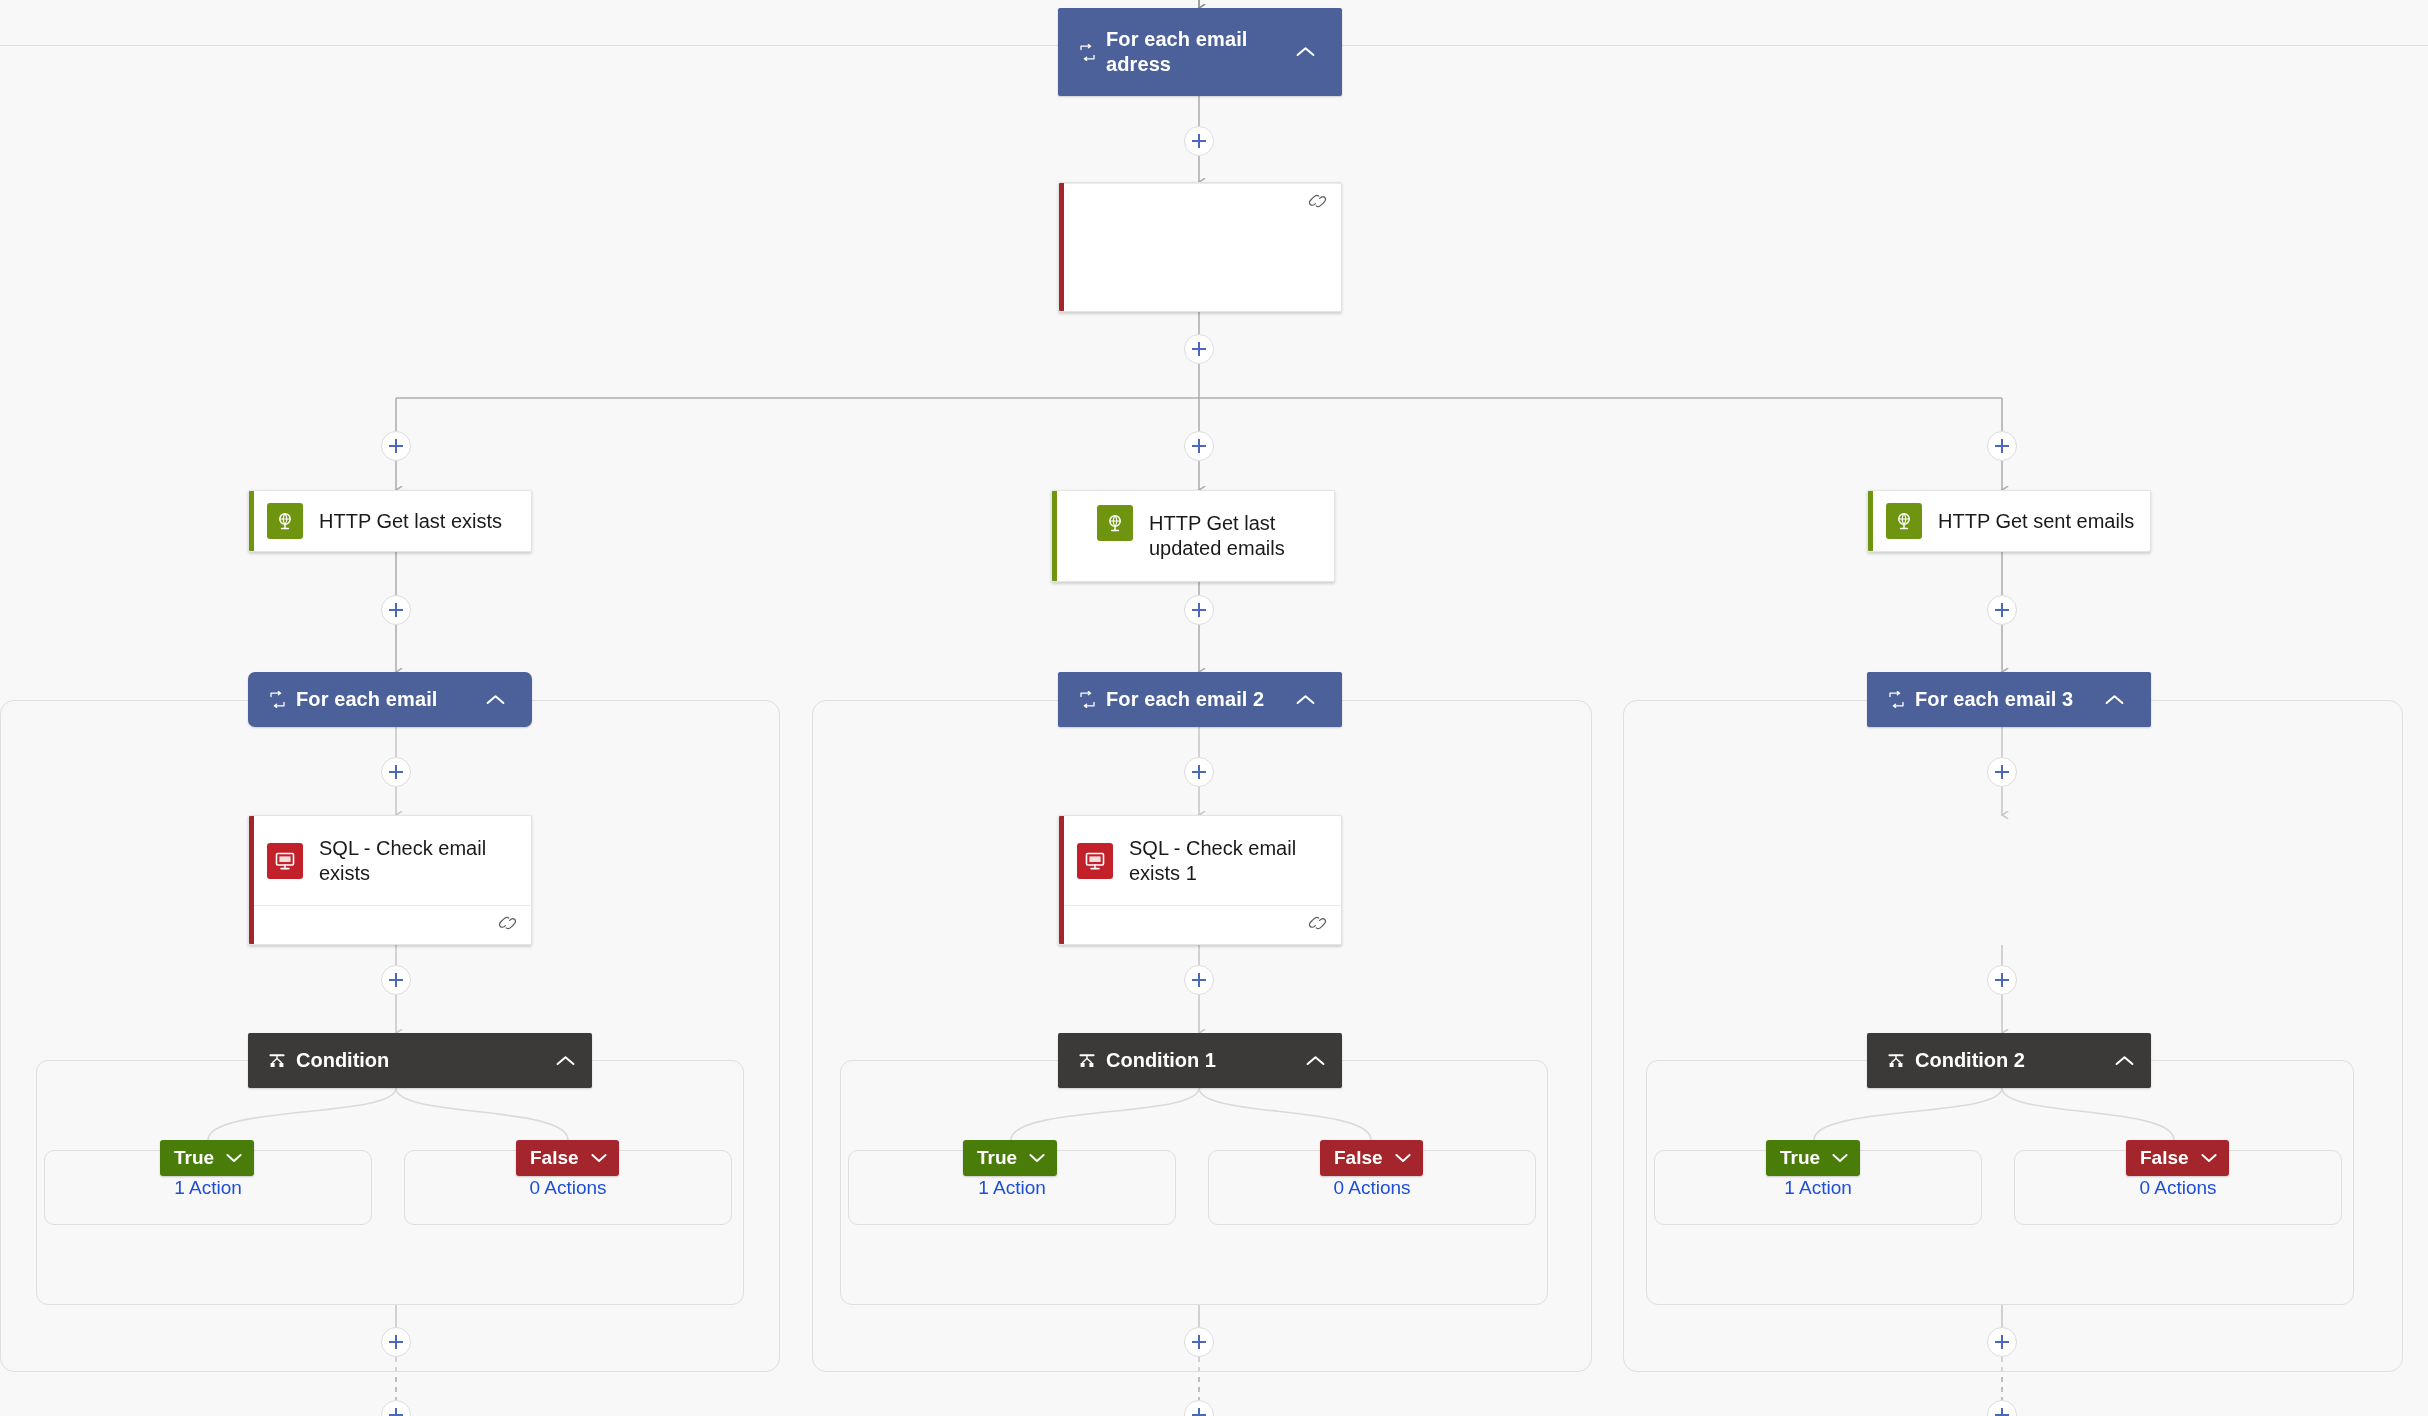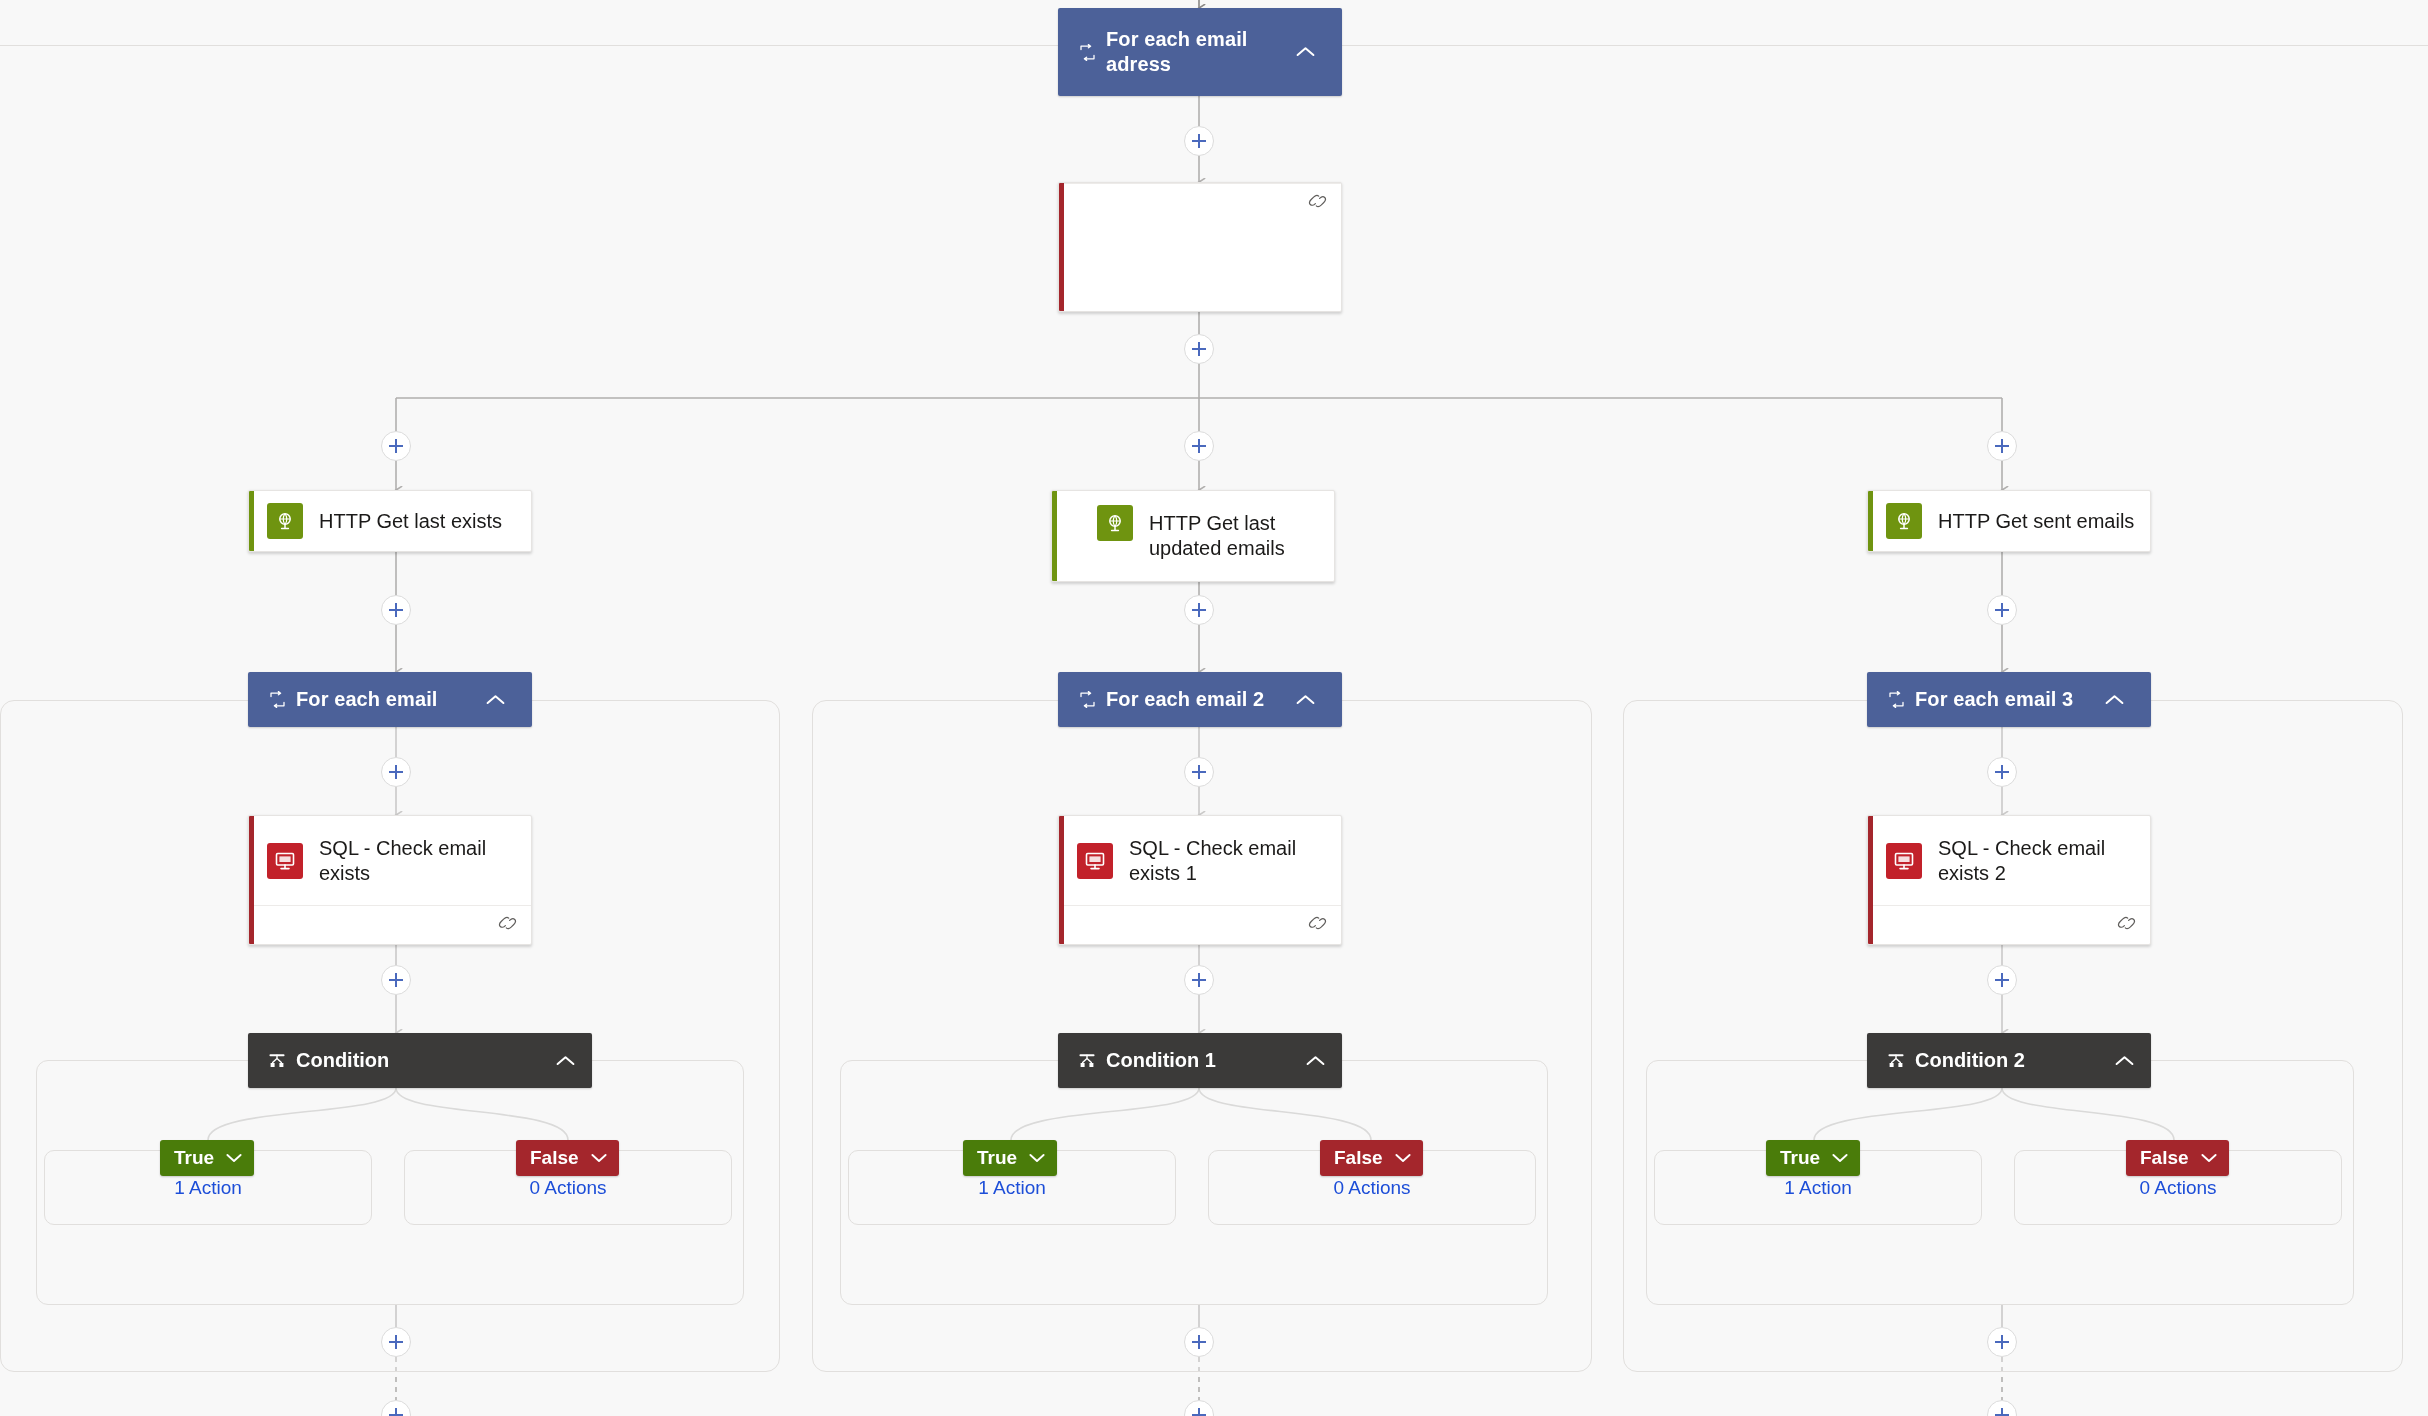--- a/index.html
+++ b/index.html
@@ -253,21 +253,21 @@
           <circle cx="10" cy="8" r="5.2" fill="none" stroke="#ffffff" stroke-width="1.5"></circle>
           <path d="M4.8,8 L15.2,8 M10,2.8 C7.6,5.2 7.6,10.8 10,13.2 C12.4,10.8 12.4,5.2 10,2.8" fill="none" stroke="#ffffff" stroke-width="1.2"></path>
           <path d="M10,13.4 L10,17 M6.6,17.6 L13.4,17.6" stroke="#ffffff" stroke-width="1.5" stroke-linecap="round"></path>
         </svg>
       </span>
       <span class="label">HTTP Get last exists</span>
     </div>
   </div>
   <div class="plus" style="left:381px;top:595px;"></div>
 
-  <div class="node loop-head" style="left:248px;top:672px;width:284px;height:55px;">
+  <div class="node loop-head" style="left:248px;top:672px;width:284px;height:55px;border-radius:7px;">
     <span class="glyph">
       <svg width="17" height="17" viewBox="0 0 17 17">
         <path d="M2,5.5 L2,2.2 L11.6,2.2 M11.6,2.2 L9.4,0.6 M11.6,2.2 L9.4,3.8
                  M15,11.5 L15,14.8 L5.4,14.8 M5.4,14.8 L7.6,16.4 M5.4,14.8 L7.6,13.2" fill="none" stroke="#ffffff" stroke-width="1.3" stroke-linecap="round" stroke-linejoin="round"></path>
       </svg>
     </span>
     <span class="ttl">For each email</span>
     <span class="chev">
       <svg width="19" height="12" viewBox="0 0 19 12">
         <path d="M1.6,9 L9.5,2.2 L17.4,9" fill="none" stroke="#ffffff" stroke-width="2" stroke-linecap="round" stroke-linejoin="round"></path>
@@ -467,43 +467,20 @@
     </span>
     <span class="ttl">For each email 3</span>
     <span class="chev">
       <svg width="19" height="12" viewBox="0 0 19 12">
         <path d="M1.6,9 L9.5,2.2 L17.4,9" fill="none" stroke="#ffffff" stroke-width="2" stroke-linecap="round" stroke-linejoin="round"></path>
       </svg>
     </span>
   </div>
   <div class="plus" style="left:1987px;top:757px;"></div>
 
-  <div class="node card" style="left:1867px;top:815px;width:284px;height:130px;position:absolute;">
-    <span class="accent" style="background:#a4262c;"></span>
-    <div class="body">
-      <span class="iconsq" style="background:#c2212a;">
-        <svg width="22" height="22" viewBox="0 0 22 22">
-          <rect x="2.5" y="3.5" width="17" height="11.5" rx="1.2" fill="none" stroke="#ffffff" stroke-width="1.6"></rect>
-          <rect x="5.4" y="6.4" width="11.2" height="5.6" fill="#ffffff" opacity="0.85"></rect>
-          <path d="M11,15 L11,18 M7,18.6 L15,18.6" stroke="#ffffff" stroke-width="1.6" stroke-linecap="round"></path>
-        </svg>
-      </span>
-      <span class="label">SQL - Check email exists 2</span>
-    </div>
-    <div class="foot">
-      <span>
-        <svg width="19" height="14" viewBox="0 0 19 14">
-          <path d="M7.4,9.6 C5.6,11.4 3.6,11.8 2.3,10.5 C1,9.2 1.5,7.2 3.2,5.5 L5.6,3.1
-                   C7.4,1.4 9.4,0.9 10.7,2.2" fill="none" stroke="#605e5c" stroke-width="1.2" stroke-linecap="round"></path>
-          <path d="M11.6,4.4 C13.4,2.6 15.4,2.2 16.7,3.5 C18,4.8 17.5,6.8 15.8,8.5 L13.4,10.9
-                   C11.6,12.6 9.6,13.1 8.3,11.8" fill="none" stroke="#605e5c" stroke-width="1.2" stroke-linecap="round"></path>
-        </svg>
-      </span>
-    </div>
-  </div>
   <div class="plus" style="left:1987px;top:965px;"></div>
 
   <div class="node cond-head" style="left:1867px;top:1033px;width:284px;height:55px;">
     <span class="glyph">
       <svg width="18" height="18" viewBox="0 0 18 18">
         <path d="M2.4,3.2 L15.6,3.2" stroke="#ffffff" stroke-width="1.9" stroke-linecap="round"></path>
         <path d="M9,3.2 L9,6.4 M9,6.4 L4.6,10.6 M9,6.4 L13.4,10.6" stroke="#ffffff" stroke-width="1.4" fill="none" stroke-linecap="round"></path>
         <rect x="2.6" y="11" width="4" height="4" fill="#ffffff"></rect>
         <rect x="11.4" y="11" width="4" height="4" fill="#ffffff"></rect>
       </svg>

